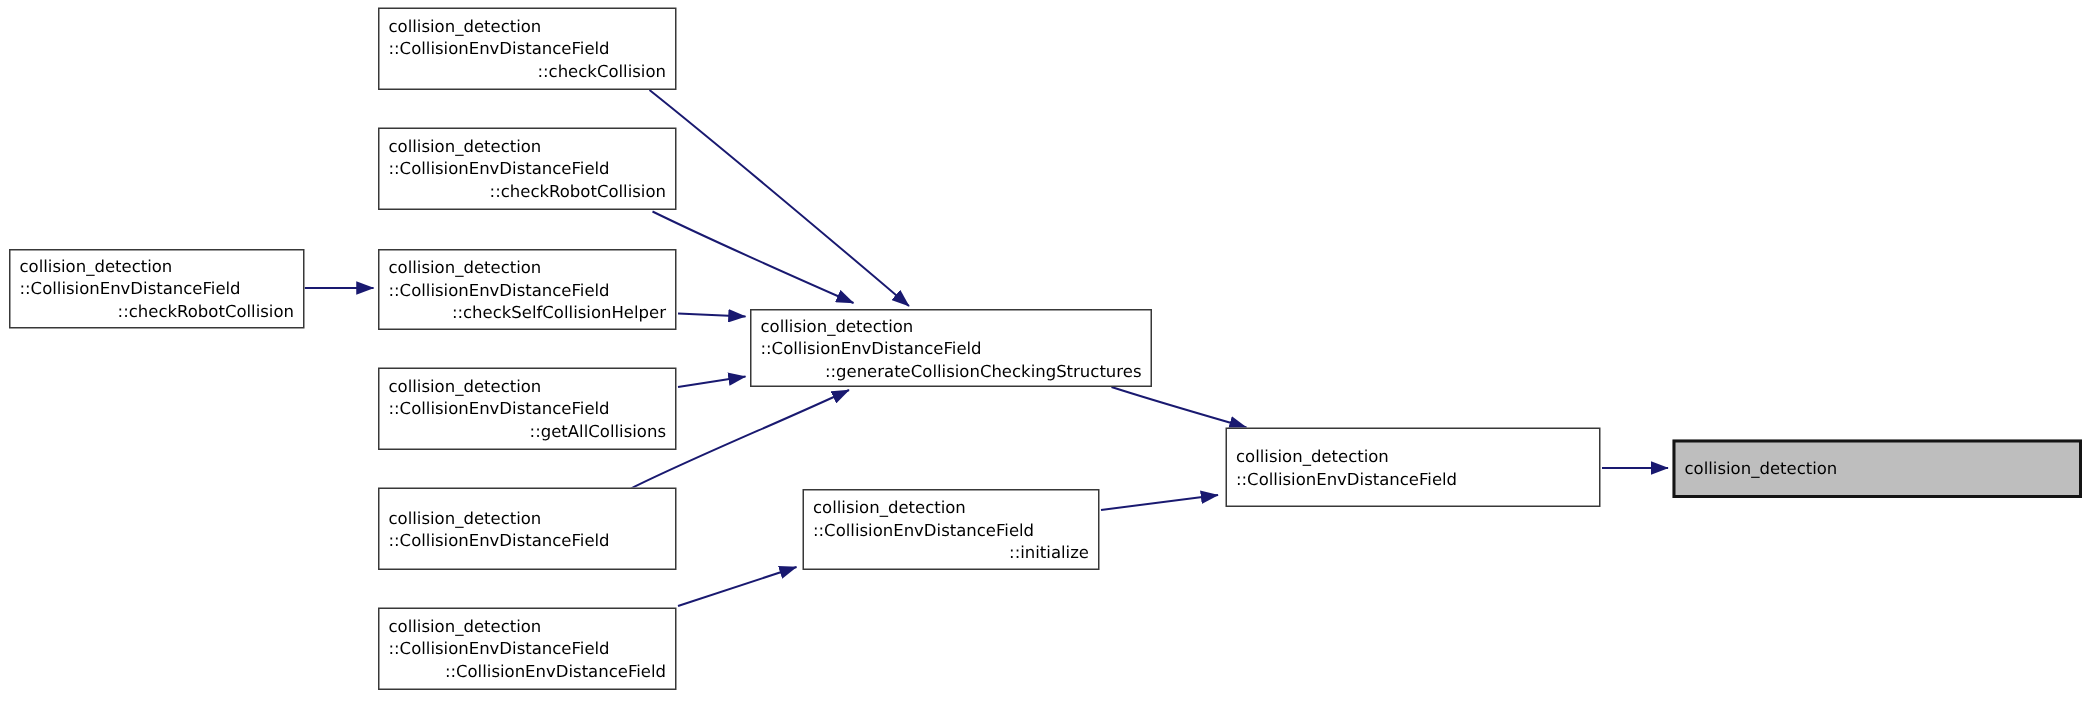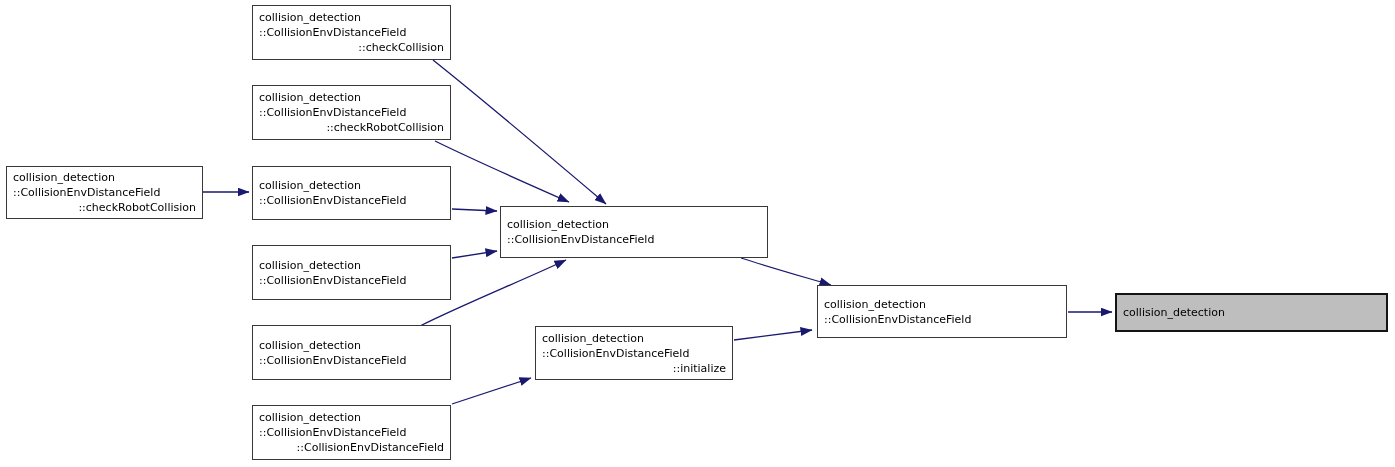--- a/index.html
+++ b/index.html
@@ -78,37 +78,40 @@
         <div class="ln last">::checkRobotCollision</div>
       </div>
       <div class="node" style="left: 6px; top: 166px; width: 197px; height: 53px;">
         <div class="ln">collision_detection</div>
         <div class="ln">::CollisionEnvDistanceField</div>
         <div class="ln last">::checkRobotCollision</div>
       </div>
       <div class="node" style="left: 252px; top: 166px; width: 199px; height: 54px;">
         <div class="ln">collision_detection</div>
         <div class="ln">::CollisionEnvDistanceField</div>
+        <div class="ln last">::checkSelfCollisionHelper</div>
       </div>
       <div class="node" style="left: 252px; top: 245px; width: 199px; height: 55px;">
         <div class="ln">collision_detection</div>
         <div class="ln">::CollisionEnvDistanceField</div>
+        <div class="ln last">::getAllCollisions</div>
       </div>
       <div class="node" style="left: 252px; top: 325px; width: 199px; height: 55px;">
         <div class="ln">collision_detection</div>
         <div class="ln">::CollisionEnvDistanceField</div>
       </div>
       <div class="node" style="left: 252px; top: 405px; width: 199px; height: 55px;">
         <div class="ln">collision_detection</div>
         <div class="ln">::CollisionEnvDistanceField</div>
         <div class="ln last">::CollisionEnvDistanceField</div>
       </div>
       <div class="node" style="left: 500px; top: 206px; width: 268px; height: 52px;">
         <div class="ln">collision_detection</div>
         <div class="ln">::CollisionEnvDistanceField</div>
+        <div class="ln last">::generateCollisionCheckingStructures</div>
       </div>
       <div class="node" style="left: 535px; top: 326px; width: 198px; height: 54px;">
         <div class="ln">collision_detection</div>
         <div class="ln">::CollisionEnvDistanceField</div>
         <div class="ln last">::initialize</div>
       </div>
       <div class="node" style="left: 817px; top: 285px; width: 250px; height: 53px;">
         <div class="ln">collision_detection</div>
         <div class="ln">::CollisionEnvDistanceField</div>
       </div>

